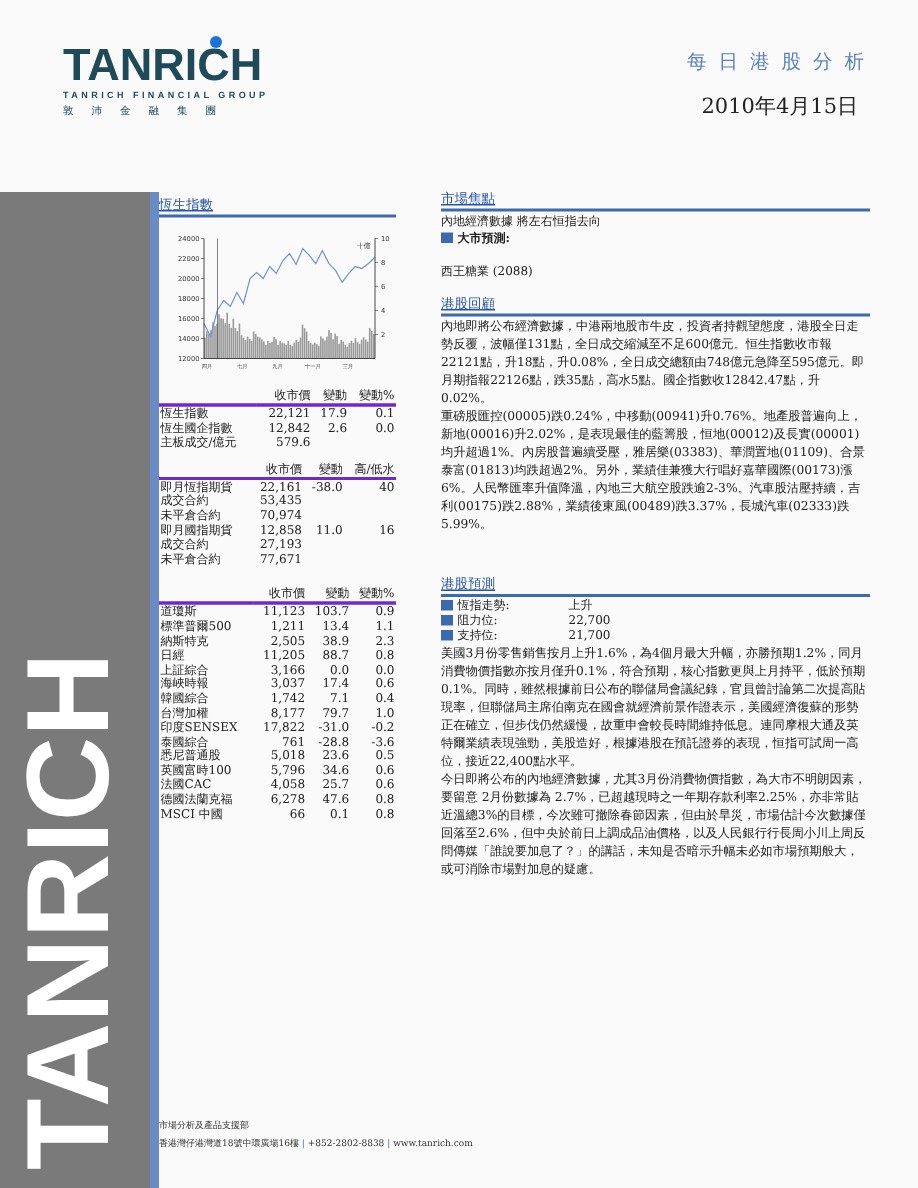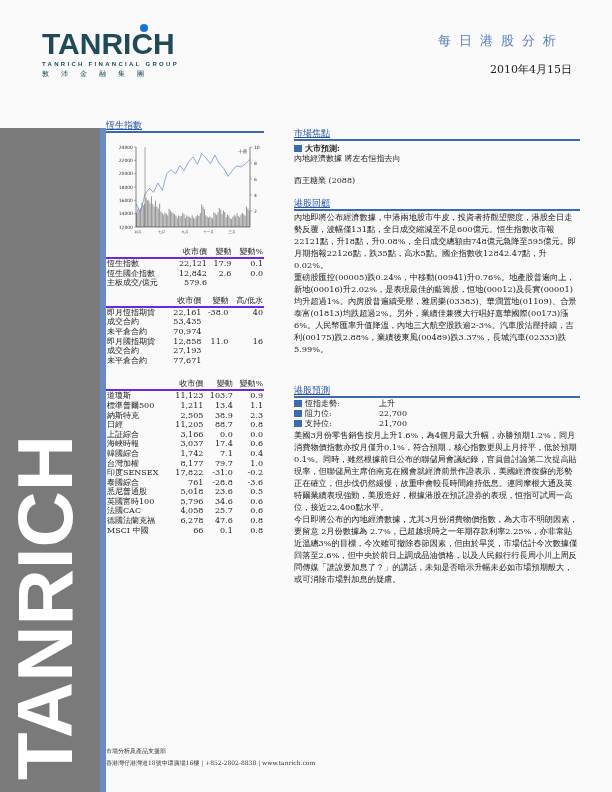--- a/index.html
+++ b/index.html
@@ -5,28 +5,28 @@
   * { box-sizing: border-box; margin: 0; padding: 0; }
   html, body { width: 612px; height: 792px; background: #fafafa; overflow: hidden; }
   body { position: relative; font-family: "DejaVu Serif", "Liberation Serif", serif; color: #222; }
 
   .logo { position: absolute; left: 42px; top: 30px; width: 160px; }
   .logo-word { font-family: "Liberation Sans", sans-serif; font-weight: bold; font-size: 30px; color: #1e4a5a; letter-spacing: 0px; line-height: 28px; position: relative; }
   .logo-dot { position: absolute; left: 98px; top: -6px; width: 8px; height: 8px; border-radius: 50%; background: #1a73d6; }
   .logo-sub { font-family: "Liberation Sans", sans-serif; font-size: 6px; letter-spacing: 2.3px; color: #1e4a5a; font-weight: bold; margin-top: 3px; }
   .logo-cn { font-size: 7px; letter-spacing: 12px; color: #1e4a5a; margin-top: 2px; }
 
-  .hdr-title { position: absolute; right: 48px; top: 32px; font-size: 13px; letter-spacing: 8px; color: #5a82c0; font-family: Liberation Serif, serif; }
-  .hdr-date { position: absolute; right: 40px; top: 62px; font-size: 11px; color: #222; }
+  .hdr-title { position: absolute; right: 28px; top: 32px; font-size: 13px; letter-spacing: 8px; color: #5a82c0; font-family: Liberation Serif, serif; }
+  .hdr-date { position: absolute; right: 40px; top: 62px; font-size: 14px; color: #222; }
 
   .side-band { position: absolute; left: 0; top: 128px; width: 100px; height: 664px; background: #7a7a7a; }
   .side-band::after { content: ""; position: absolute; right: -6px; top: 0; width: 6px; height: 100%; background: #6a8cc6; }
   .side-word { position: absolute; left: 5px; top: 780px; transform-origin: 0 0; transform: rotate(-90deg); font-family: "Liberation Sans", sans-serif; font-weight: bold; font-size: 78px; color: #fff; white-space: nowrap; line-height: 80px; }
 
-  .left-col { position: absolute; left: 106px; top: 120px; width: 158px; }
+  .left-col { position: absolute; left: 106px; top: 132px; width: 158px; }
   .right-col { position: absolute; left: 294px; top: 128px; width: 286px; }
 
   .sec-title { font-size: 9px; color: #2756a8; text-decoration: underline; border-bottom: 2px solid #3c6ab0; padding-bottom: 0px; line-height: 11px; }
 
   .chart { position: relative; width: 158px; height: 100px; margin-top: 6px; }
 
   table.mkt { width: 158px; border-collapse: collapse; font-size: 8px; margin-top: 8px; }
   table.mkt th { font-weight: normal; text-align: right; padding: 0 1px; border-bottom: 2px solid #6d28d9; line-height: 10px; }
   table.mkt td { line-height: 9.6px; padding: 0 1px; text-align: right; white-space: nowrap; }
   table.mkt td.lbl { text-align: left; }
@@ -371,22 +371,22 @@
           <td>0.1</td>
           <td>0.8</td>
         </tr>
       </tbody>
   </table>
 </div>
 
 <div class="right-col">
   <div class="sec-title">市場焦點</div>
   <div class="rc-block" style="margin-top:2px">
+    <div>內地經濟數據 將左右恒指去向</div>
     <div><span class="blt"></span><span class="b">大市預測:</span></div>
-    <div>內地經濟數據 將左右恒指去向</div>
   </div>
   <div class="rc-block" style="margin-top:12px">
     <div>西王糖業 (2088)</div>
   </div>
 
   <div class="sec-title" style="margin-top:12px">港股回顧</div>
   <div>
     <p class="para">內地即將公布經濟數據，中港兩地股市牛皮，投資者持觀望態度，港股全日走勢反覆，波幅僅131點，全日成交縮減至不足600億元。恒生指數收市報22121點，升18點，升0.08%，全日成交總額由748億元急降至595億元。即月期指報22126點，跌35點，高水5點。國企指數收12842.47點，升0.02%。</p>
     <p class="para">重磅股匯控(00005)跌0.24%，中移動(00941)升0.76%。地產股普遍向上，新地(00016)升2.02%，是表現最佳的藍籌股，恒地(00012)及長實(00001)均升超過1%。內房股普遍續受壓，雅居樂(03383)、華潤置地(01109)、合景泰富(01813)均跌超過2%。另外，業績佳兼獲大行唱好嘉華國際(00173)漲6%。人民幣匯率升值降溫，內地三大航空股跌逾2-3%。汽車股沽壓持續，吉利(00175)跌2.88%，業績後東風(00489)跌3.37%，長城汽車(02333)跌5.99%。</p>
   </div>

